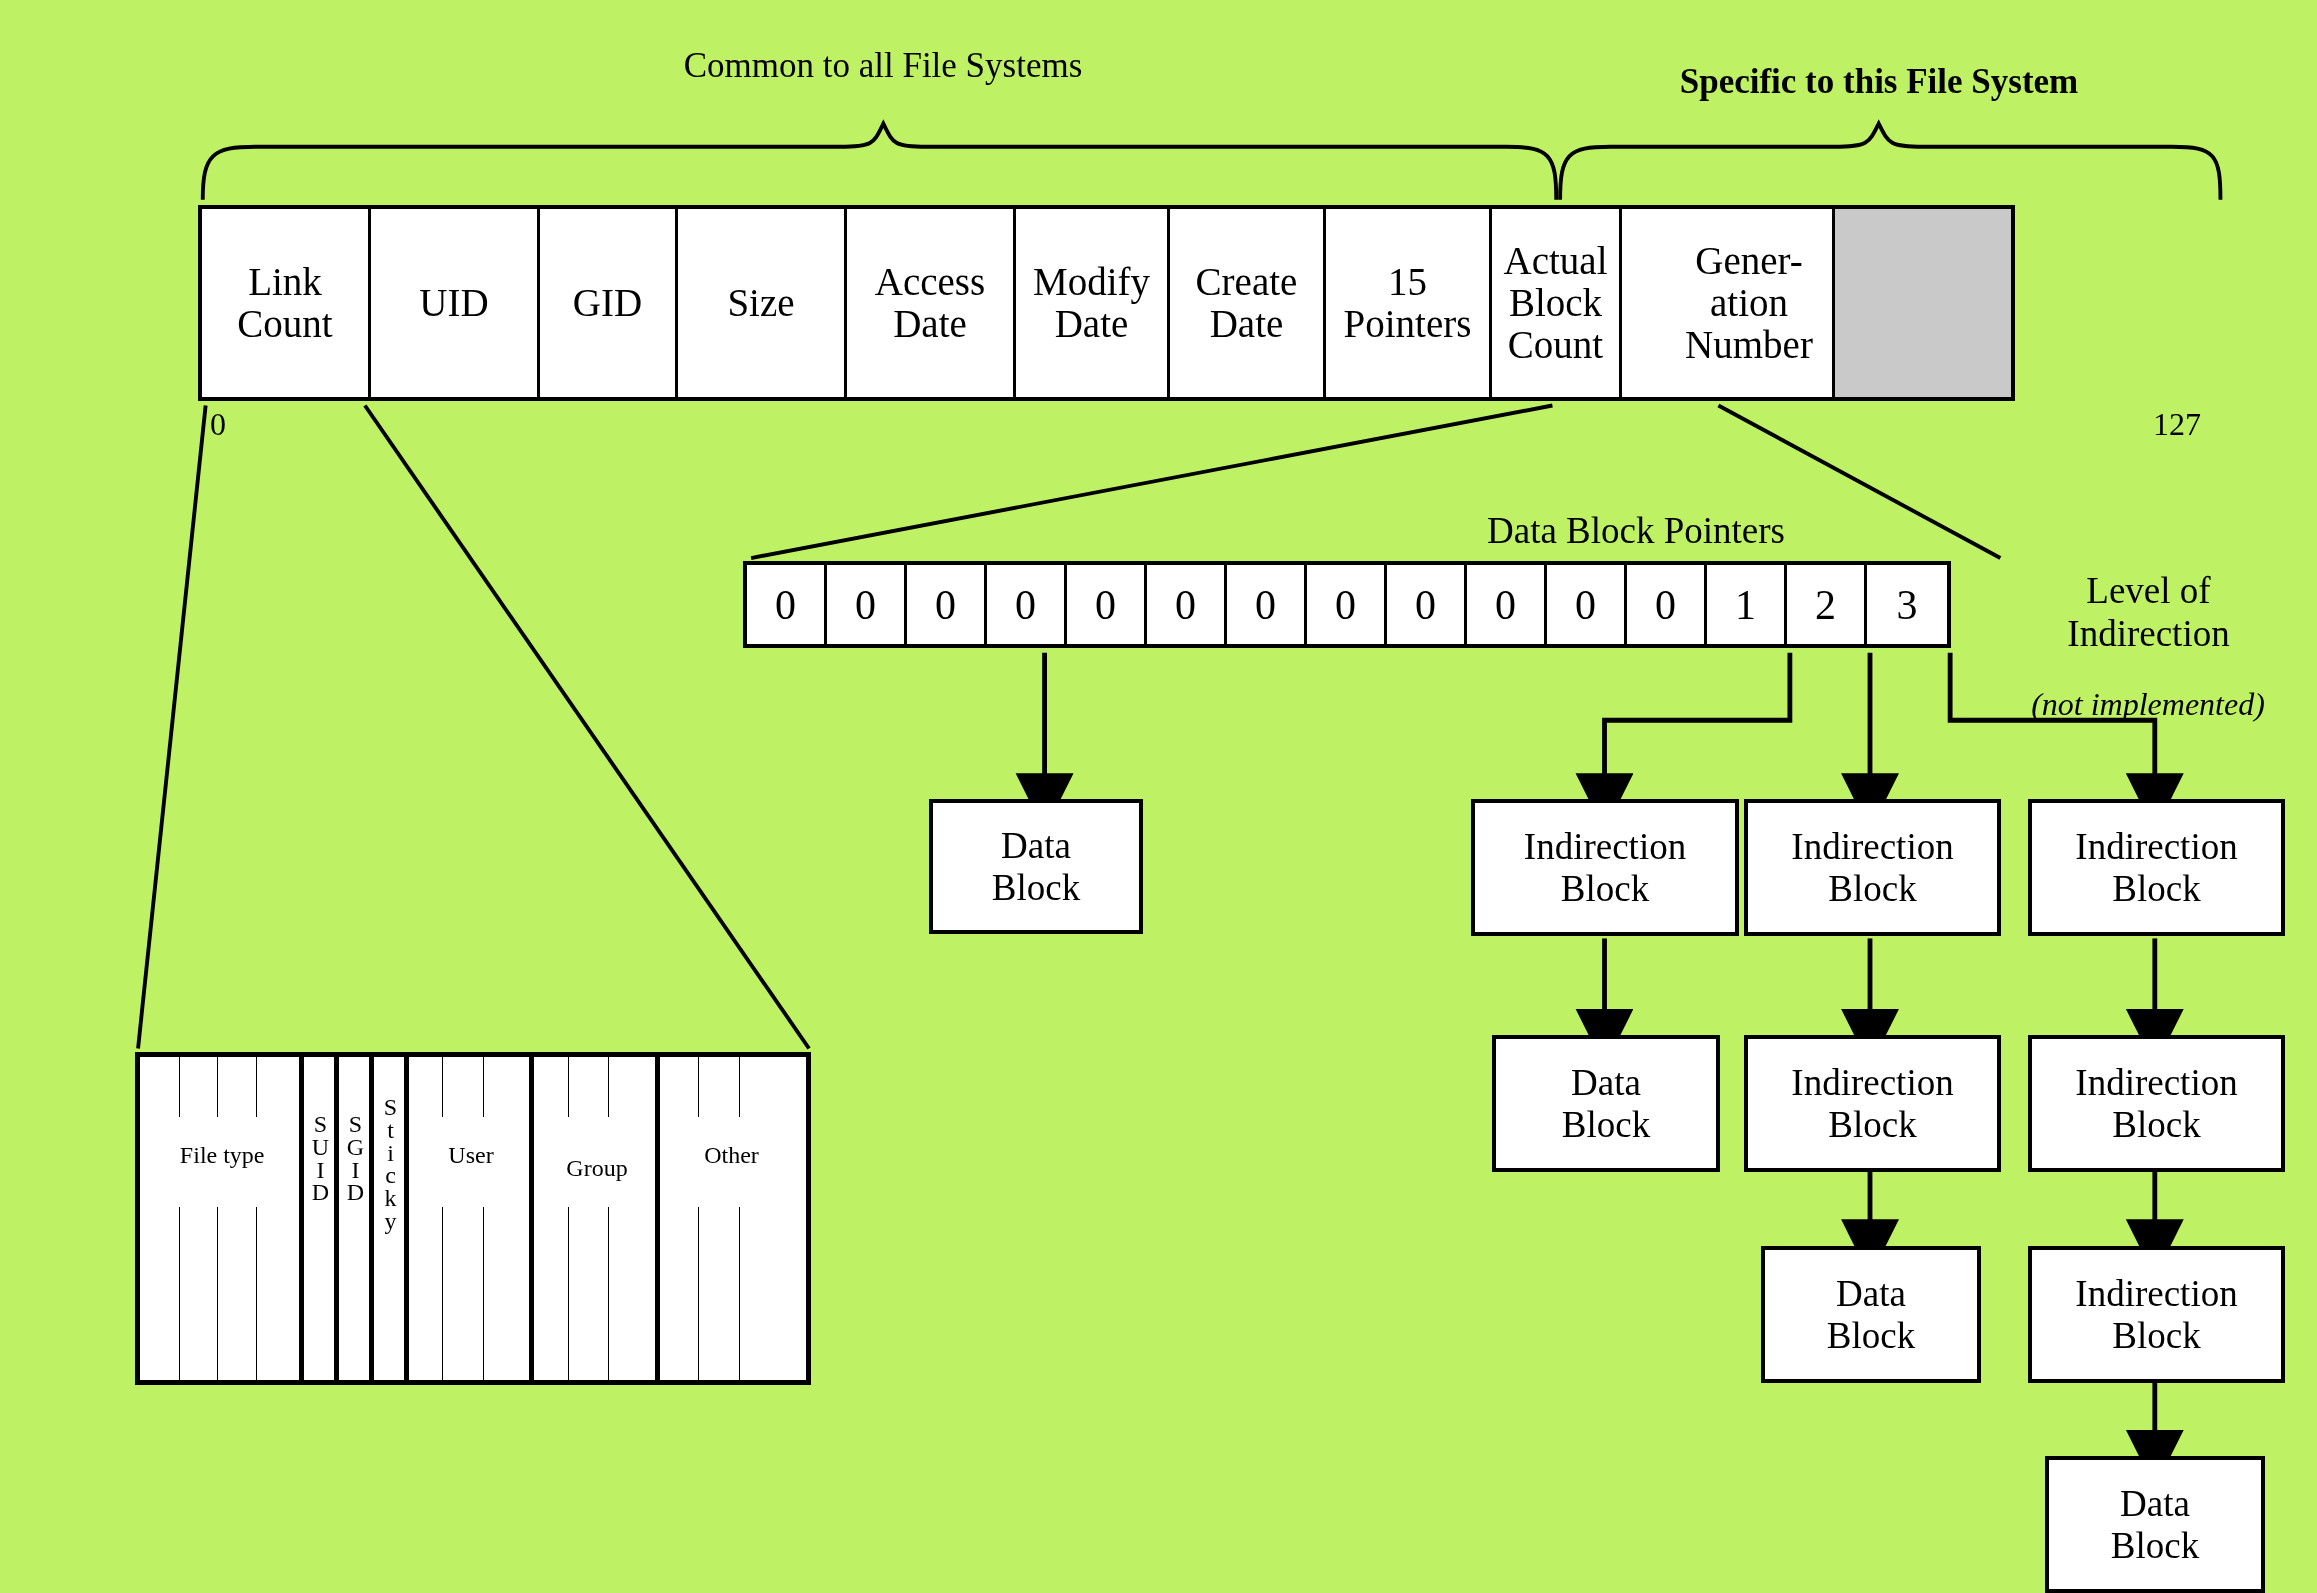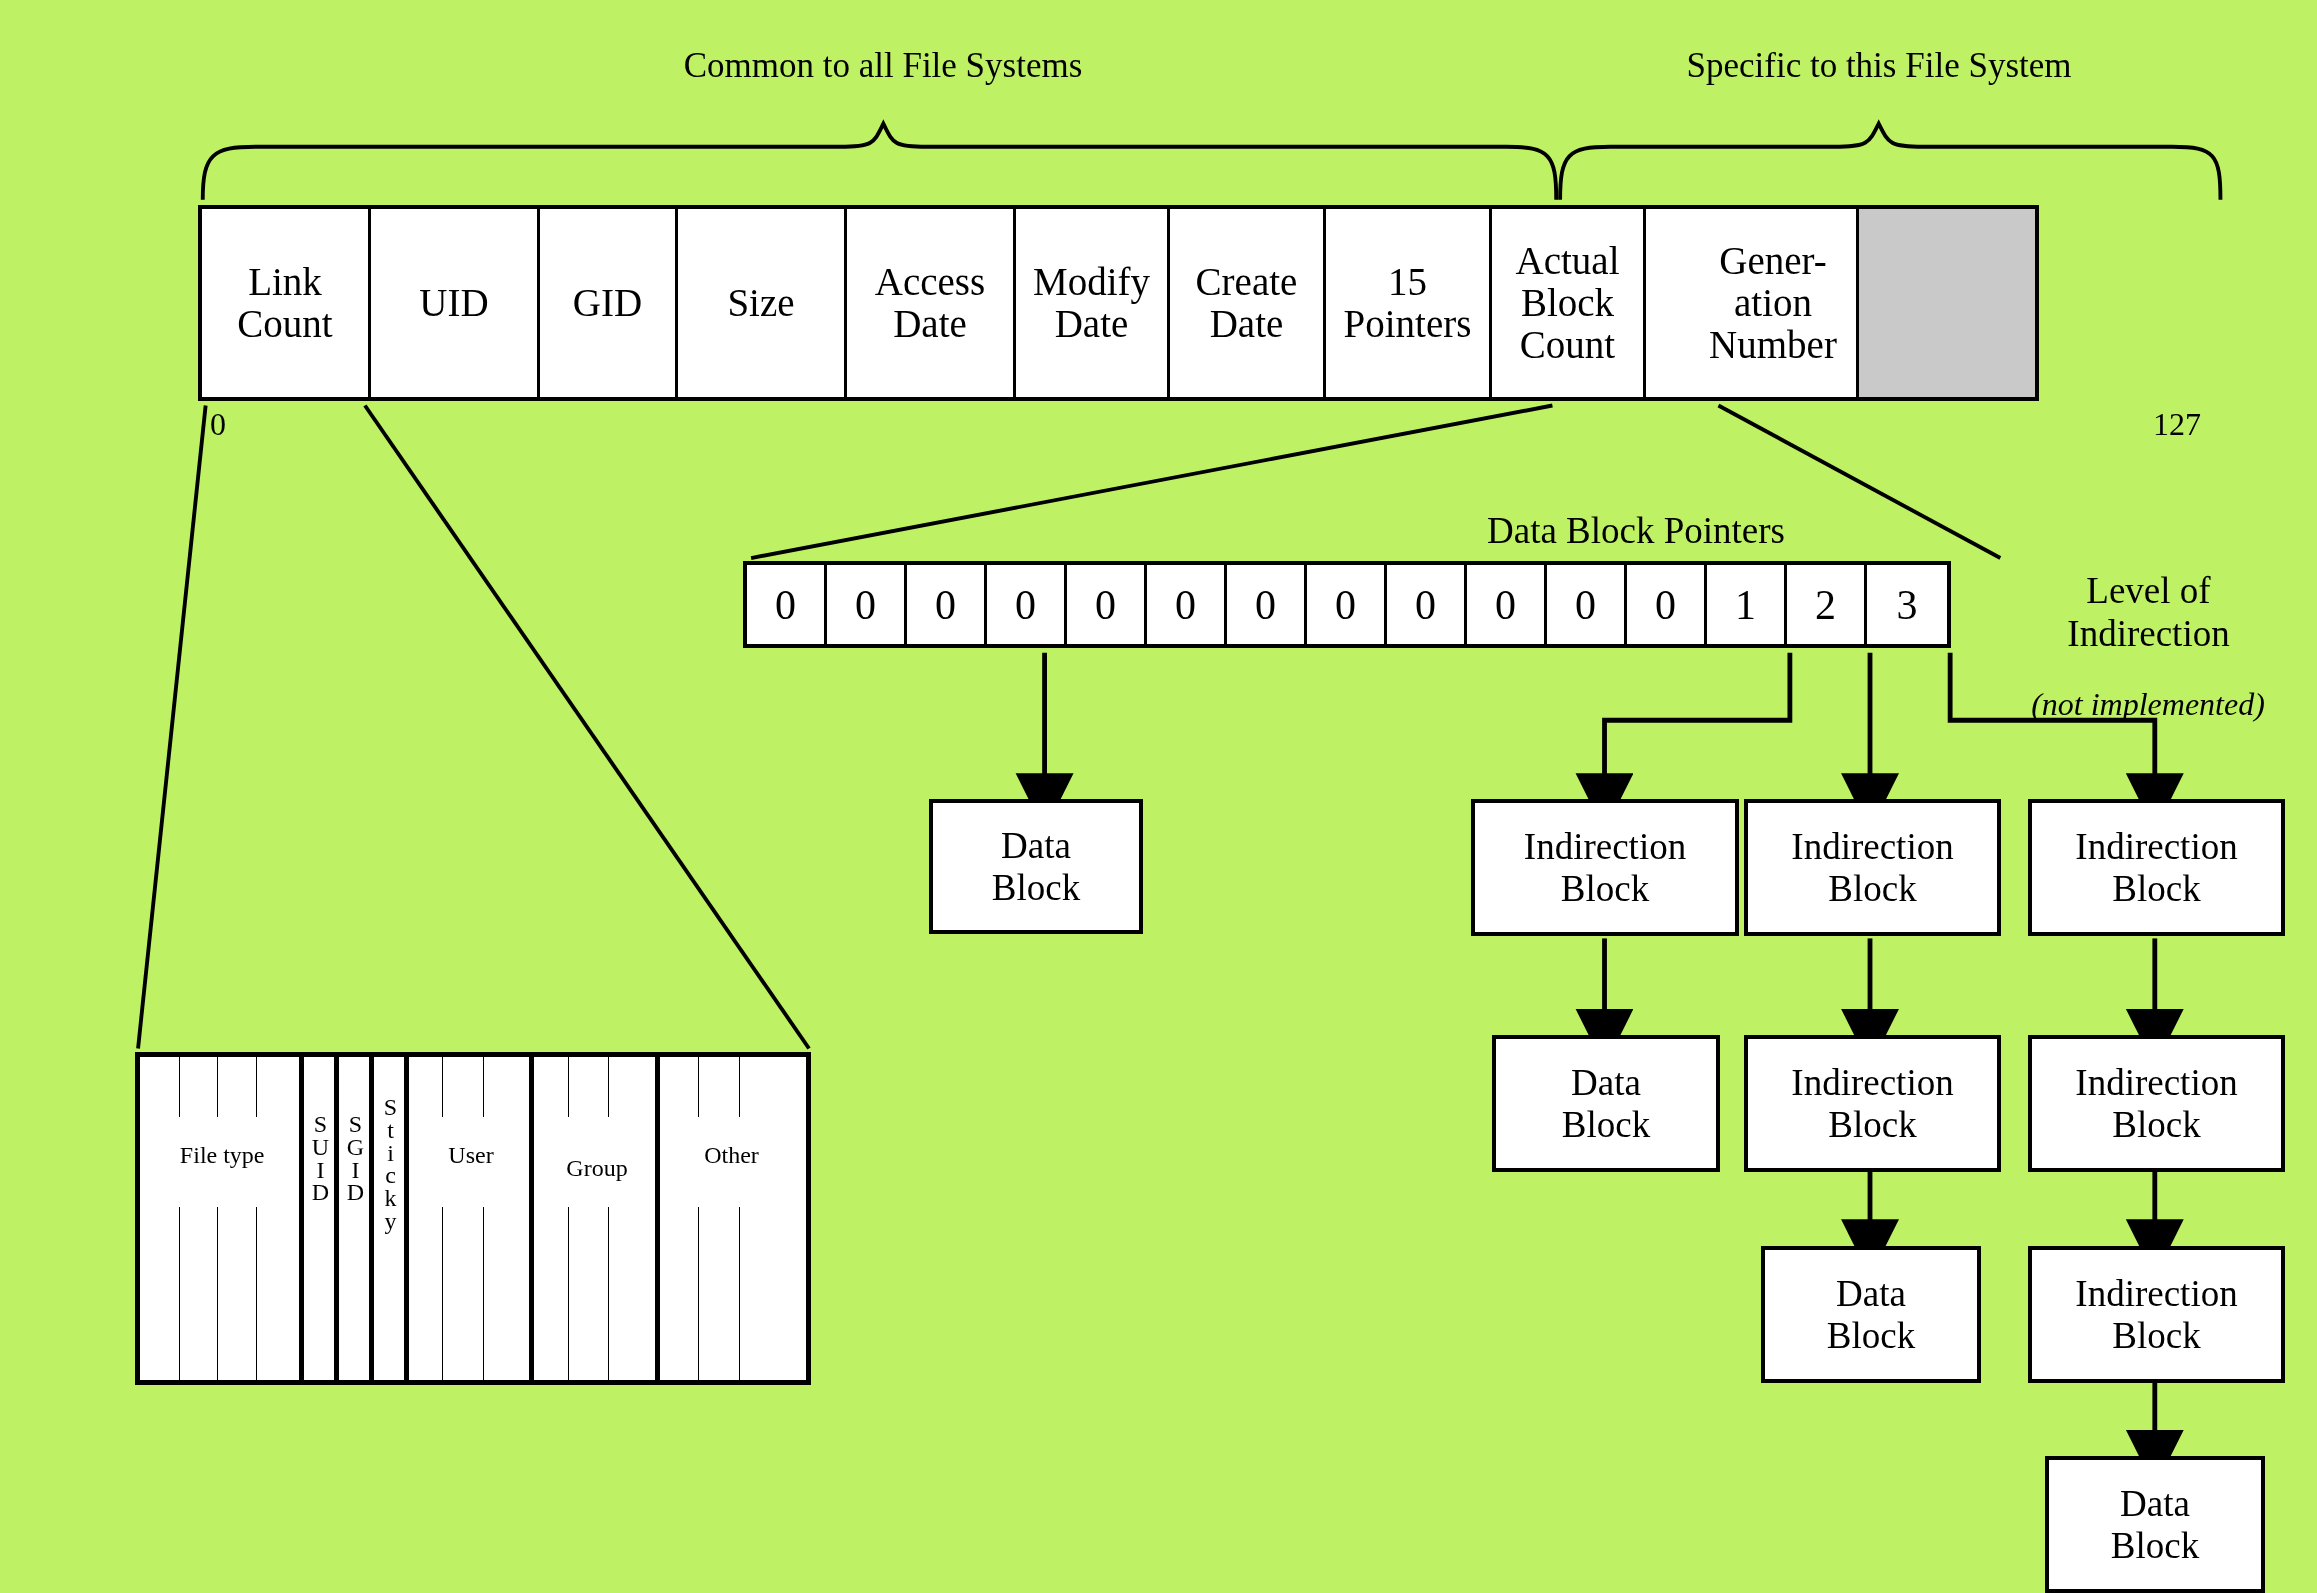--- a/index.html
+++ b/index.html
@@ -203,21 +203,21 @@
 
     <line x1="1937" y1="972" x2="1937" y2="1070" stroke="#000" stroke-width="5" marker-end="url(#ah)"></line>
     <line x1="1937" y1="1190" x2="1937" y2="1288" stroke="#000" stroke-width="5" marker-end="url(#ah)"></line>
 
     <line x1="2232" y1="972" x2="2232" y2="1070" stroke="#000" stroke-width="5" marker-end="url(#ah)"></line>
     <line x1="2232" y1="1190" x2="2232" y2="1288" stroke="#000" stroke-width="5" marker-end="url(#ah)"></line>
     <line x1="2232" y1="1408" x2="2232" y2="1506" stroke="#000" stroke-width="5" marker-end="url(#ah)"></line>
   </svg>
 
   <div class="brace-label" style="left:497px; top:46px; width:772px;">Common to all File Systems</div>
-  <div class="brace-label" style="left:1493px; top:46px; width:772px;">Specific to this File System</div>
+  <div class="brace-label" style="left:1493px; top:62px; width:772px;font-weight:bold;">Specific to this File System</div>
 
   <div id="inode-strip">
     <div class="inode-field" style="width:169px;">
       <span>Link<br>Count</span>
     </div>
     <div class="inode-field" style="width:169px;">
       <span>UID</span>
     </div>
     <div class="inode-field" style="width:138px;">
       <span>GID</span>
@@ -230,21 +230,21 @@
     </div>
     <div class="inode-field" style="width:154px;">
       <span>Modify<br>Date</span>
     </div>
     <div class="inode-field" style="width:156px;">
       <span>Create<br>Date</span>
     </div>
     <div class="inode-field" style="width:166px;">
       <span>15<br>Pointers</span>
     </div>
-    <div class="inode-field" style="width:154px;">
+    <div class="inode-field" style="width:130px;">
       <span>Actual<br>Block<br>Count</span>
     </div>
     <div class="inode-field" style="width:169px;margin-left:44px;">
       <span>Gener-<br>ation<br>Number</span>
     </div>
     <div class="inode-field shaded" style="width:176px;">
       <span class="shadetext"></span>
     </div>
   </div>
 

